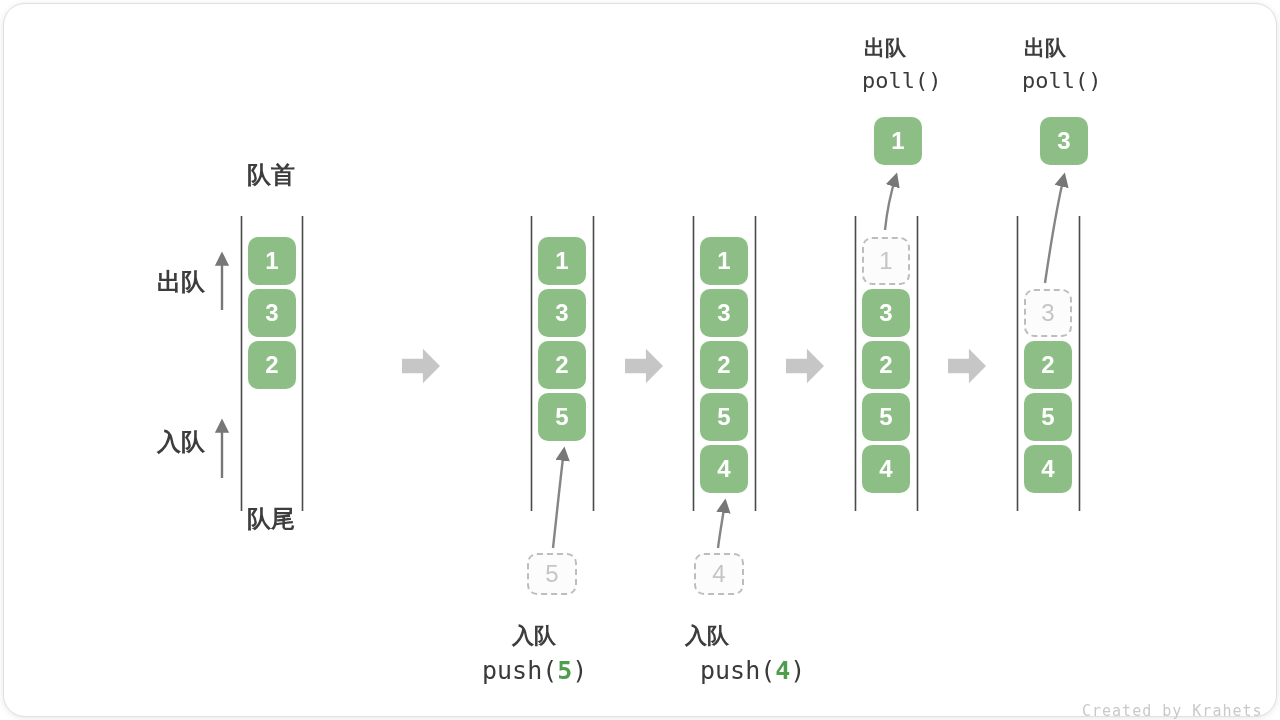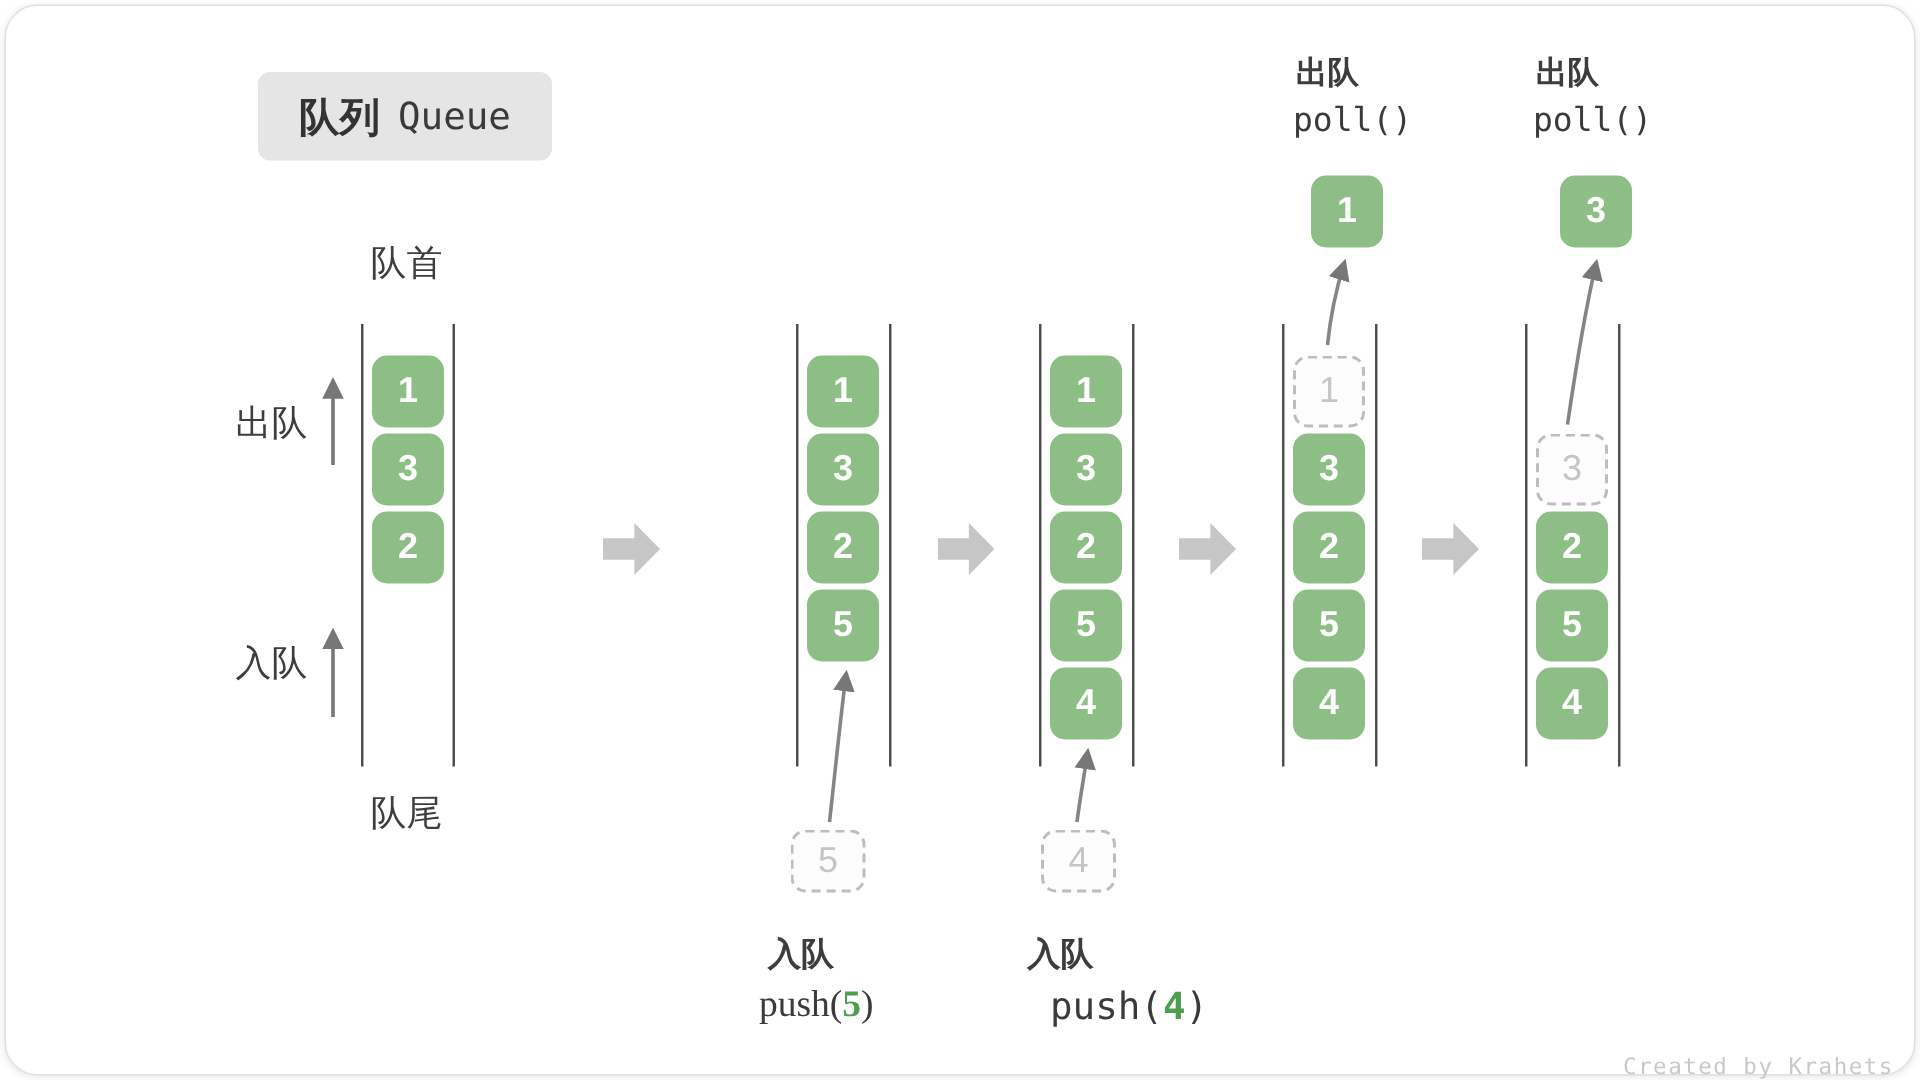--- a/index.html
+++ b/index.html
@@ -30,21 +30,21 @@
 
   
   .title-box {
     left:168px; top:44px; width:196px; height:59px;
     background:var(--title-bg); border-radius:8px;
     display:flex; align-items:center; justify-content:center; gap:12px;
   }
   .title-zh { font-weight:bold; font-size:27px; color:#333; }
   .title-en { font-family:"DejaVu Sans Mono","Liberation Mono",monospace; font-size:25px; color:#3a3a3a; }
 
-  .hanzi { font-weight:normal; font-size:24px; color:var(--text-dark); white-space:nowrap; }
+  .hanzi { font-weight:bold; font-size:24px; color:var(--text-dark); white-space:nowrap; }
   .hanzi-sm { font-weight:bold; font-size:21px; color:var(--text-dark); white-space:nowrap; }
   .mono { font-family:"DejaVu Sans Mono","Liberation Mono",monospace; font-size:25px; color:#3a3a3a; white-space:nowrap; }
   .mono-sm { font-family:"DejaVu Sans Mono","Liberation Mono",monospace; font-size:22px; color:#3a3a3a; white-space:nowrap; }
   .arg-green { color:var(--accent-green); font-weight:bold; }
 
   
   .box {
     position:absolute; width:48px; height:48px;
     background:var(--box-green); border-radius:10px;
     display:flex; align-items:center; justify-content:center;
@@ -113,46 +113,42 @@
 
     <line class="thin-arrow" x1="218" y1="306" x2="218" y2="251" marker-end="url(#ah)"></line>
     <line class="thin-arrow" x1="218" y1="474" x2="218" y2="418" marker-end="url(#ah)"></line>
 
     <path class="curve-arrow" d="M549,544 C553,508 556,478 560,446" marker-end="url(#ah)"></path>
     <path class="curve-arrow" d="M714,544 C716,528 719,512 721,498" marker-end="url(#ah)"></path>
     <path class="curve-arrow" d="M881,226 C883,206 887,188 892,172" marker-end="url(#ah)"></path>
     <path class="curve-arrow" d="M1041,279 C1047,238 1053,202 1060,172" marker-end="url(#ah)"></path>
   </svg>
 
-  <div class="abs title-box">
-    <span class="title-zh">队列</span>
-    <span class="title-en">Queue</span>
-  </div>
 
   <div class="abs hanzi" style="left:243px; top:155px;">队首</div>
-  <div class="abs hanzi" style="left:243px; top:522px;">队尾</div>
+  <div class="abs hanzi" style="left:243px; top:499px;">队尾</div>
   <div class="abs hanzi" style="left:153px; top:262px;">出队</div>
   <div class="abs hanzi" style="left:153px; top:422px;">入队</div>
 
   <div class="box c1 s0">1</div>
   <div class="box c1 s1">3</div>
   <div class="box c1 s2">2</div>
 
   <div class="block-arrow" style="left:398px;"></div>
   <div class="block-arrow" style="left:621px;"></div>
   <div class="block-arrow" style="left:782px;"></div>
   <div class="block-arrow" style="left:944px;"></div>
 
   <div class="box c2 s0">1</div>
   <div class="box c2 s1">3</div>
   <div class="box c2 s2">2</div>
   <div class="box c2 s3">5</div>
   <div class="in-box" style="left:523px; top:549px;">5</div>
   <div class="abs hanzi-sm" style="left:508px; top:617px; font-size:22px;">入队</div>
-  <div class="abs mono" style="left:502px; top:652px;font-family:Liberation Serif, serif;"><span>push(</span><span class="arg-green">5</span><span>)</span></div>
+  <div class="abs mono" style="left:478px; top:652px;"><span>push(</span><span class="arg-green">5</span><span>)</span></div>
 
   <div class="box c3 s0">1</div>
   <div class="box c3 s1">3</div>
   <div class="box c3 s2">2</div>
   <div class="box c3 s3">5</div>
   <div class="box c3 s4">4</div>
   <div class="in-box" style="left:690px; top:549px;">4</div>
   <div class="abs hanzi-sm" style="left:681px; top:617px; font-size:22px;">入队</div>
   <div class="abs mono" style="left:696px; top:652px;"><span>push(</span><span class="arg-green">4</span><span>)</span></div>
 

